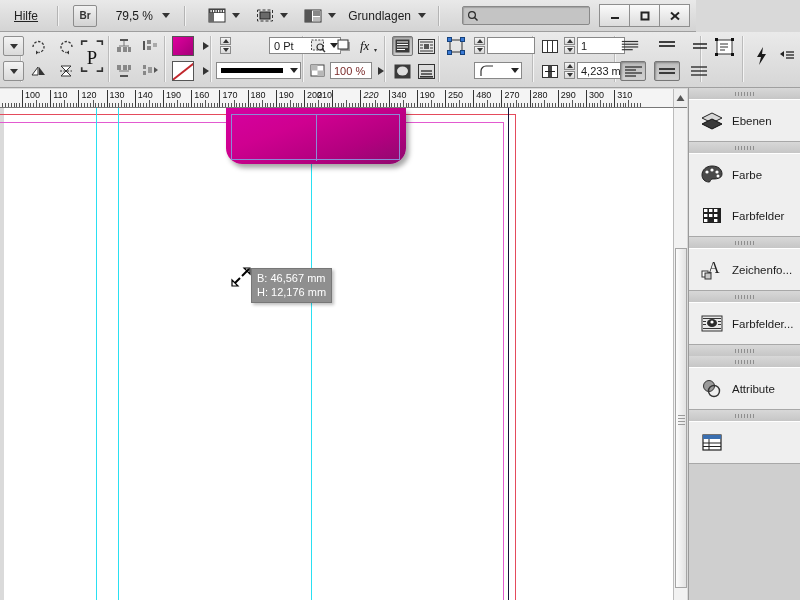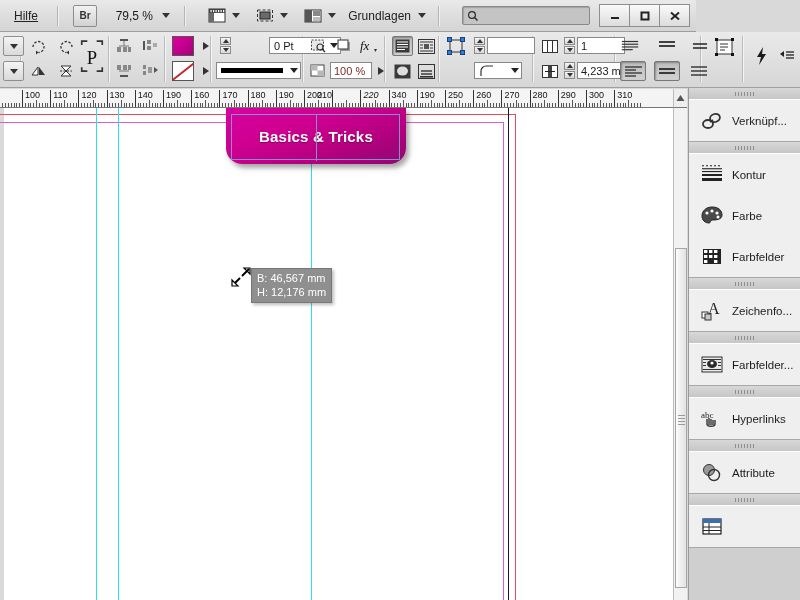--- a/index.html
+++ b/index.html
@@ -820,21 +820,21 @@
       <div class="tick" style="left: 447.82px; height: 4px; background: rgb(85, 85, 85);"></div>
       <div class="tick" style="left: 450.64px; height: 4px; background: rgb(85, 85, 85);"></div>
       <div class="tick" style="left: 453.46px; height: 4px; background: rgb(85, 85, 85);"></div>
       <div class="tick" style="left: 456.28px; height: 4px; background: rgb(85, 85, 85);"></div>
       <div class="tick" style="left: 459.1px; height: 7px; background: rgb(85, 85, 85);"></div>
       <div class="tick" style="left: 461.92px; height: 4px; background: rgb(85, 85, 85);"></div>
       <div class="tick" style="left: 464.74px; height: 4px; background: rgb(85, 85, 85);"></div>
       <div class="tick" style="left: 467.56px; height: 4px; background: rgb(85, 85, 85);"></div>
       <div class="tick" style="left: 470.38px; height: 4px; background: rgb(85, 85, 85);"></div>
       <div class="tick" style="left: 473.2px; height: 17px;"></div>
-      <div class="lbl" style="left: 476.2px;">260</div>
+      <div class="lbl" style="left: 476.2px;">480</div>
       <div class="tick" style="left: 476.02px; height: 4px; background: rgb(85, 85, 85);"></div>
       <div class="tick" style="left: 478.84px; height: 4px; background: rgb(85, 85, 85);"></div>
       <div class="tick" style="left: 481.66px; height: 4px; background: rgb(85, 85, 85);"></div>
       <div class="tick" style="left: 484.48px; height: 4px; background: rgb(85, 85, 85);"></div>
       <div class="tick" style="left: 487.3px; height: 7px; background: rgb(85, 85, 85);"></div>
       <div class="tick" style="left: 490.12px; height: 4px; background: rgb(85, 85, 85);"></div>
       <div class="tick" style="left: 492.94px; height: 4px; background: rgb(85, 85, 85);"></div>
       <div class="tick" style="left: 495.76px; height: 4px; background: rgb(85, 85, 85);"></div>
       <div class="tick" style="left: 498.58px; height: 4px; background: rgb(85, 85, 85);"></div>
       <div class="tick" style="left: 501.4px; height: 17px;"></div>
@@ -916,21 +916,20 @@
     <div style="position:absolute;left:0;top:14px;width:504px;height:478px;border-top:1px solid #e25ad0;border-right:1px solid #e25ad0;box-sizing:border-box;"></div>
 
     <div style="position:absolute;left:508px;top:0;width:1px;height:492px;background:#14143a;"></div>
 
     <div class="guide" style="left:96px;"></div>
     <div class="guide" style="left:118px;"></div>
     <div class="guide" style="left:311px;"></div>
 
     <div class="obj-wrap">
       <div class="obj"></div>
-      <div class="obj-title">Basics &amp; Tricks</div>
       <div class="selbox">
         <span class="mid"></span>
       </div>
     </div>
 
     <div class="cursor-ico">
       <svg width="20" height="20" viewBox="0 0 20 20">
         <g stroke="#000" stroke-width="1.2" fill="#fff">
           <path d="M2 18 L9 11" stroke-width="2"></path>
           <path d="M1 19 L1 13 L7 19 z" fill="#fff"></path>
@@ -958,52 +957,31 @@
   </div>
 
   <div class="dock" id="dock">
       <div class="dock-grip">
         <i></i>
       </div>
       <div class="dock-group">
         <div class="dock-item">
           <span class="di-ico">
             <svg width="24" height="22" viewBox="0 0 24 22">
-              <ellipse cx="8" cy="14" rx="5" ry="4" fill="none" stroke="#333" stroke-width="1.8"></ellipse>
-              <ellipse cx="15" cy="8" rx="5" ry="4" fill="none" stroke="#333" stroke-width="1.8" transform="rotate(-20 15 8)"></ellipse>
-              <line x1="10" y1="12" x2="13" y2="10" stroke="#333" stroke-width="1.6"></line>
+              <path d="M12 3 L22 8 L12 13 L2 8 z" fill="#d8d8d8" stroke="#222"></path>
+              <path d="M12 9 L22 14 L12 19 L2 14 z" fill="#3a3a3a" stroke="#111"></path>
             </svg>
           </span>
-          <span class="di-lbl">Verknüpf...</span>
+          <span class="di-lbl">Ebenen</span>
         </div>
       </div>
       <div class="dock-grip">
         <i></i>
       </div>
       <div class="dock-group">
-        <div class="dock-item">
-          <span class="di-ico">
-            <svg width="24" height="22" viewBox="0 0 24 22">
-              <g>
-                <rect x="2" y="4" width="20" height="1.4" fill="#3a3a3a" opacity=".9"></rect>
-                <rect x="2" y="7" width="20" height="1.1" fill="#222"></rect>
-                <rect x="2" y="10" width="20" height="2" fill="#222"></rect>
-                <rect x="2" y="14" width="20" height="3" fill="#222"></rect>
-                <g fill="#555">
-                  <rect x="2" y="1" width="2" height="1.4"></rect>
-                  <rect x="6" y="1" width="2" height="1.4"></rect>
-                  <rect x="10" y="1" width="2" height="1.4"></rect>
-                  <rect x="14" y="1" width="2" height="1.4"></rect>
-                  <rect x="18" y="1" width="2" height="1.4"></rect>
-                </g>
-              </g>
-            </svg>
-          </span>
-          <span class="di-lbl">Kontur</span>
-        </div>
         <div class="dock-item">
           <span class="di-ico">
             <svg width="24" height="22" viewBox="0 0 24 22">
               <path d="M12 2 C6 2 2 6 2 11 C2 15 5 18 9 18 C11 18 10 15 12 15 C15 15 22 15 22 10 C22 5 18 2 12 2 z" fill="#4a4a4a" stroke="#222"></path>
               <circle cx="7" cy="8" r="1.6" fill="#fff"></circle>
               <circle cx="12" cy="6" r="1.6" fill="#fff"></circle>
               <circle cx="17" cy="8" r="1.6" fill="#fff"></circle>
               <circle cx="18" cy="12" r="1.5" fill="#fff"></circle>
             </svg>
           </span>
@@ -1062,32 +1040,20 @@
               <ellipse cx="12" cy="10" rx="5" ry="4" fill="#2b2b2b"></ellipse>
               <circle cx="12" cy="9" r="1.6" fill="#fff"></circle>
             </svg>
           </span>
           <span class="di-lbl">Farbfelder...</span>
         </div>
       </div>
       <div class="dock-grip">
         <i></i>
       </div>
-      <div class="dock-group">
-        <div class="dock-item">
-          <span class="di-ico">
-            <svg width="24" height="22" viewBox="0 0 24 22">
-              <text x="1" y="10" font-size="9" font-family="Liberation Serif, serif" fill="#222">abc</text>
-              <path d="M9 10 L9 17 M11 11 L11 17 M13 12 L13 17" stroke="#333" stroke-width="1.4" fill="none"></path>
-              <path d="M7 11 L7 16 C7 19 15 19 15 16 L15 12" fill="none" stroke="#333" stroke-width="1.4"></path>
-            </svg>
-          </span>
-          <span class="di-lbl">Hyperlinks</span>
-        </div>
-      </div>
       <div class="dock-grip">
         <i></i>
       </div>
       <div class="dock-group">
         <div class="dock-item">
           <span class="di-ico">
             <svg width="24" height="22" viewBox="0 0 24 22">
               <circle cx="9" cy="8" r="5.5" fill="#9a9a9a" stroke="#333"></circle>
               <circle cx="14" cy="13" r="5.5" fill="none" stroke="#333" stroke-width="1.4"></circle>
             </svg>

